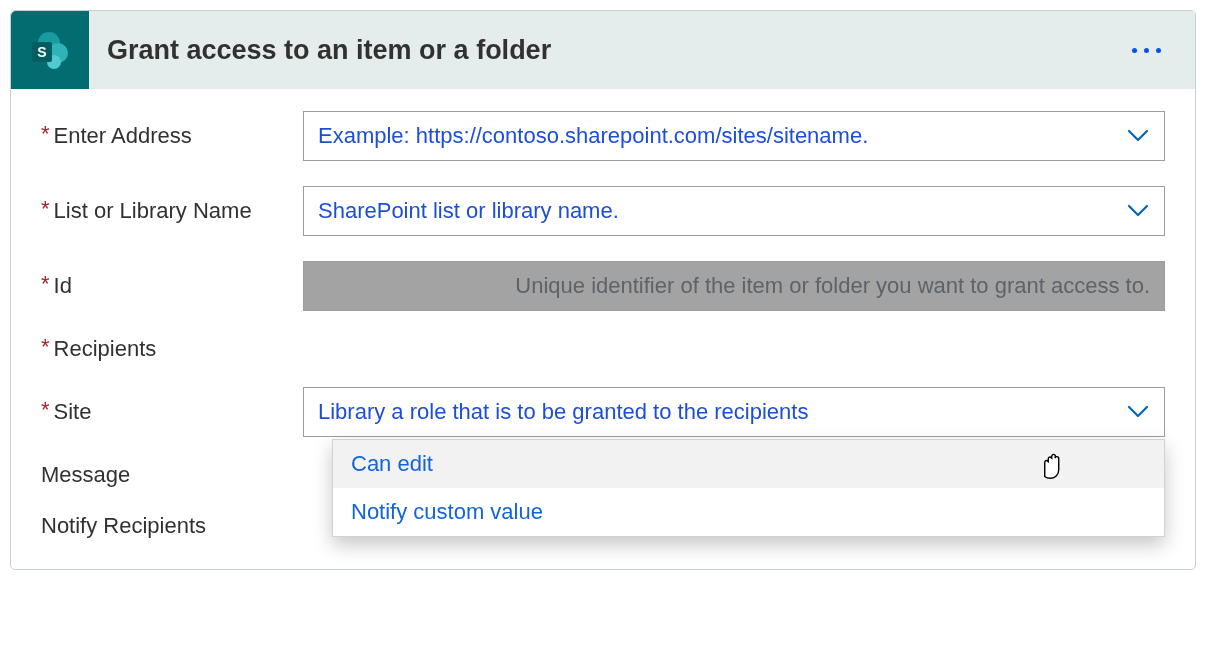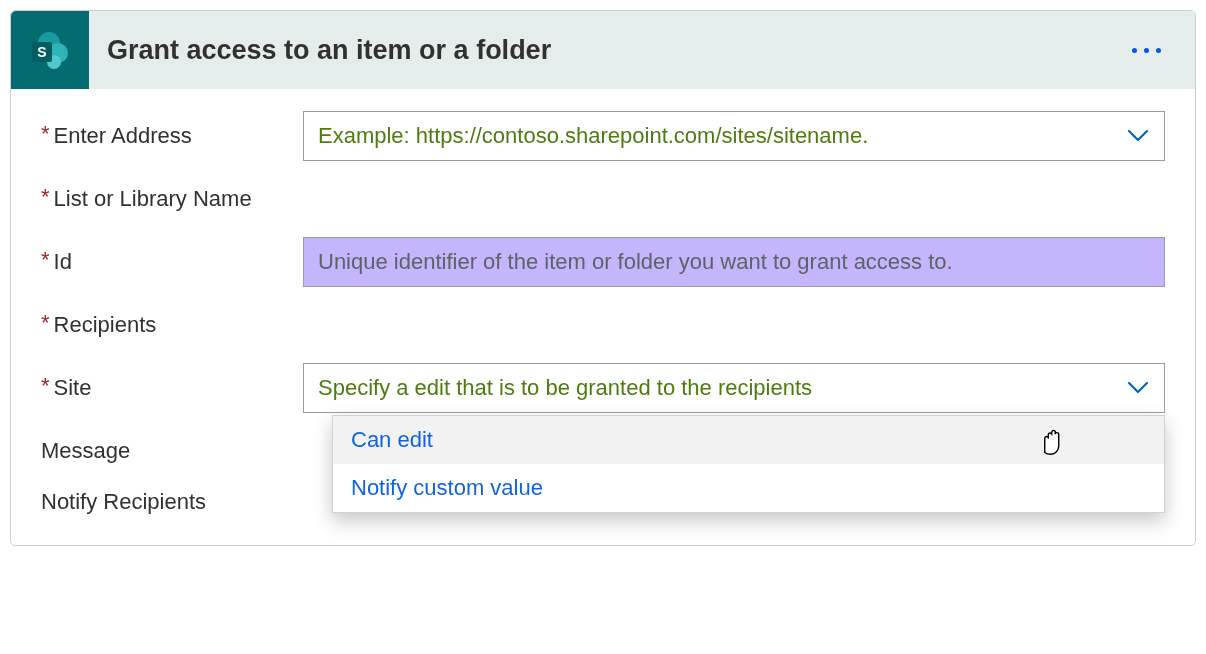--- a/index.html
+++ b/index.html
@@ -81,36 +81,37 @@
     position: relative;
   }
   .text-input {
     width: 100%;
     height: 50px;
     padding: 0 14px;
     font-size: 22px;
     font-family: inherit;
     color: #323130;
     border: 1px solid #999ea3;
-    background: #c4b5fd;
+    background: #a3a3a3;
     outline: none;
+    text-align: right;
   }
   .text-input::placeholder {
     color: #5e6368;
   }
   .combo {
     width: 100%;
     height: 50px;
     border: 1px solid #999ea3;
     background: #fff;
     display: flex;
     align-items: center;
     padding: 0 14px;
     font-size: 22px;
-    color: #4d7c0f;
+    color: #1d4ed8;
     cursor: pointer;
   }
   .combo .placeholder { flex: 1; }
   .chevron {
     width: 24px;
     height: 24px;
     display: inline-flex;
     align-items: center;
     justify-content: center;
     flex-shrink: 0;
@@ -191,20 +192,30 @@
           </span>
         </div>
       </div>
     </div>
 
     <div class="form-row">
       <div class="label-cell">
         <span class="req">*</span>
         <span>List or Library Name</span>
       </div>
+      <div class="field-wrap">
+        <div class="combo">
+          <span class="placeholder">SharePoint list or library name.</span>
+          <span class="chevron">
+            <svg width="22" height="14" viewBox="0 0 22 14" fill="none">
+                <path d="M2 2 L11 11 L20 2" stroke-width="2.2" stroke-linecap="round" stroke-linejoin="round"></path>
+              </svg>
+          </span>
+        </div>
+      </div>
     </div>
 
     <div class="form-row">
       <div class="label-cell">
         <span class="req">*</span>
         <span>Id</span>
       </div>
       <div class="field-wrap">
         <input class="text-input" placeholder="Unique identifier of the item or folder you want to grant access to." style="">
       </div>
@@ -217,21 +228,21 @@
       </div>
     </div>
 
     <div class="form-row">
       <div class="label-cell">
         <span class="req">*</span>
         <span>Site</span>
       </div>
       <div class="field-wrap">
         <div class="combo">
-          <span class="placeholder">Specify a edit that is to be granted to the recipients</span>
+          <span class="placeholder">Library a role that is to be granted to the recipients</span>
           <span class="chevron">
             <svg width="22" height="14" viewBox="0 0 22 14" fill="none">
                 <path d="M2 2 L11 11 L20 2" stroke-width="2.2" stroke-linecap="round" stroke-linejoin="round"></path>
               </svg>
           </span>
         </div>
 
         <div class="dropdown">
           <div class="dropdown-item hover">
             <span>Can edit</span>

